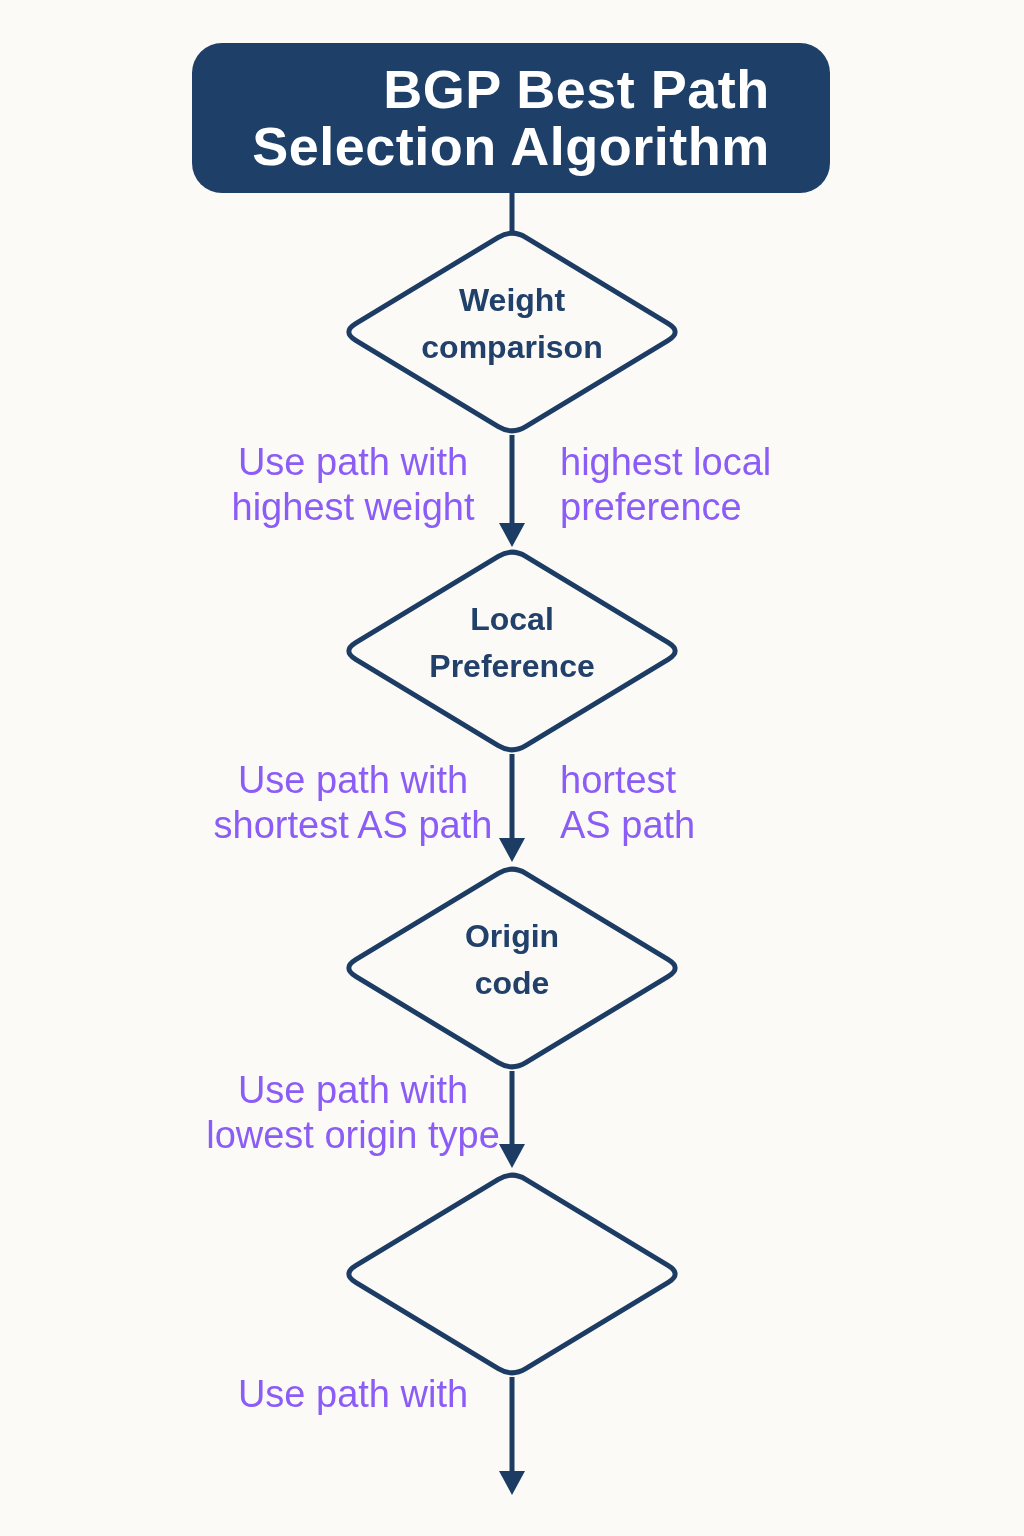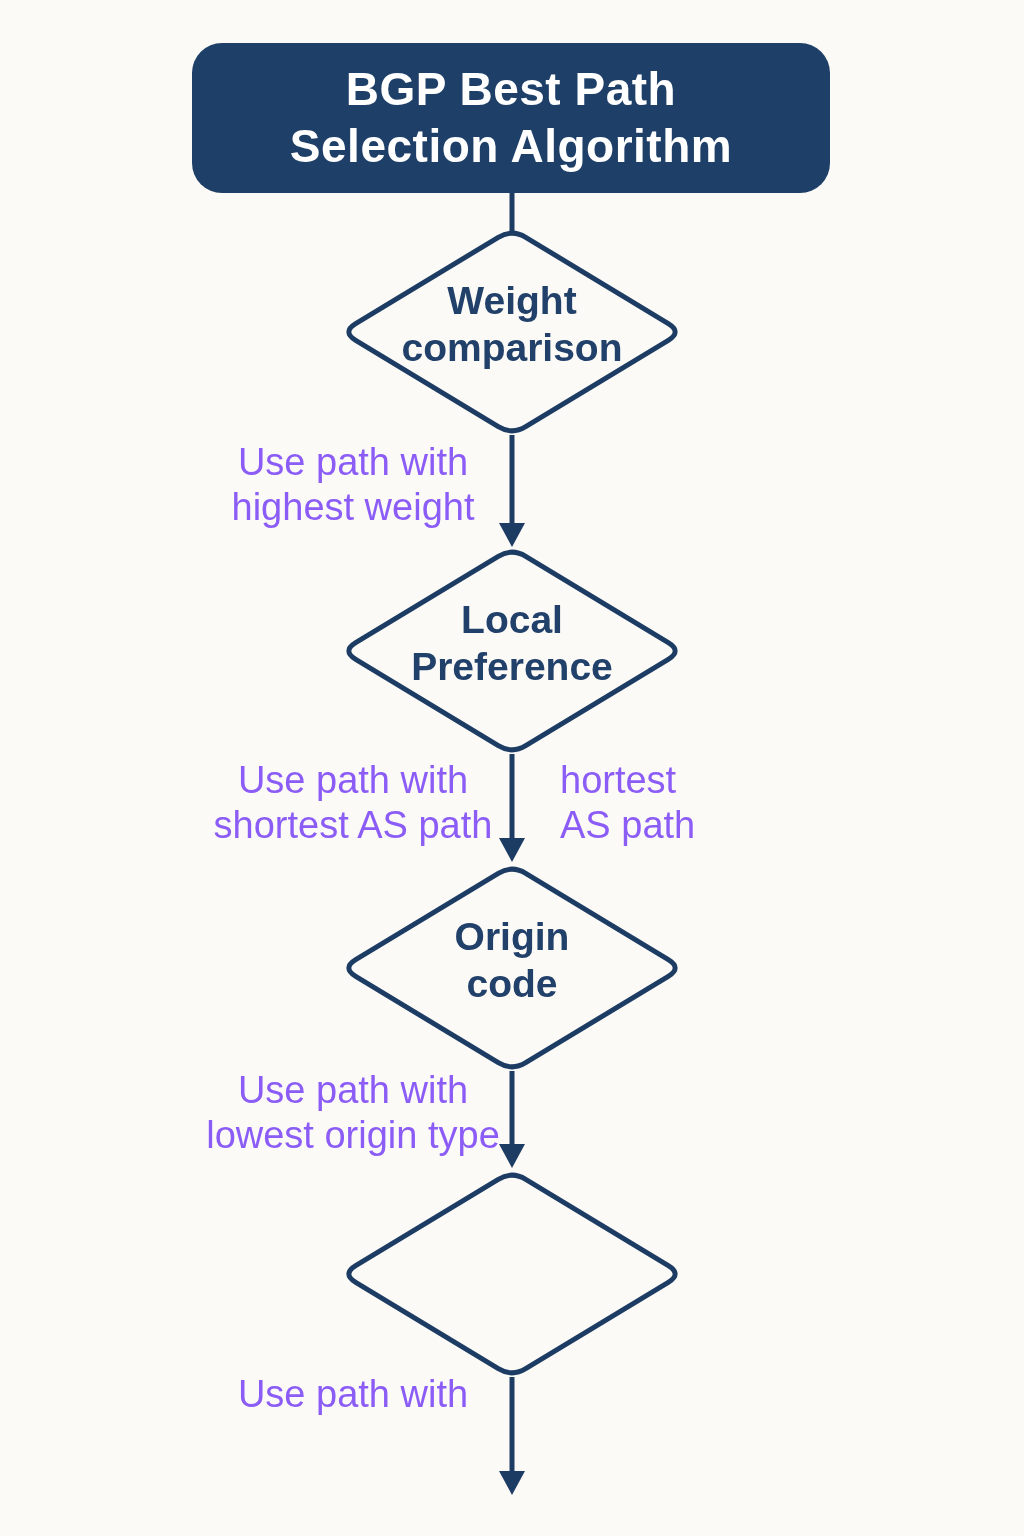--- a/index.html
+++ b/index.html
@@ -31,34 +31,34 @@
     height: 150px;
     background: #1e3f67;
     border-radius: 30px;
     display: flex;
     align-items: center;
     justify-content: center;
     z-index: 2;
   }
   .title-text {
     color: #ffffff;
-    font-size: 46px;
+    font-size: 54px;
     line-height: 57px;
     font-weight: 700;
-    text-align: center;
+    text-align: right;
     white-space: pre-line;
     letter-spacing: 0.5px;
   }
   .node-label {
     position: absolute;
     width: 400px;
     transform: translate(-50%, -50%);
     text-align: center;
     color: #21406a;
-    font-size: 39px;
+    font-size: 32px;
     line-height: 47px;
     font-weight: 600;
     white-space: pre-line;
     z-index: 2;
   }
   .edge-label {
     position: absolute;
     color: #8b5cf6;
     font-size: 38px;
     line-height: 45px;
@@ -122,20 +122,22 @@
 
   <div class="node-label" style="left:512px; top:324px;">Weight
 comparison</div>
   <div class="node-label" style="left:512px; top:960px;">Origin
 code</div>
   <div class="node-label" style="left:512px; top:643px;">Local
 Preference</div>
 
   <div class="edge-label left row1">Use path with
 highest weight</div>
+  <div class="edge-label right row1">highest local
+preference</div>
 
   <div class="edge-label left row2">Use path with
 shortest AS path</div>
   <div class="edge-label right row2">hortest
 AS path</div>
 
   <div class="edge-label left row3">Use path with
 lowest origin type</div>
 
   <div class="edge-label left row4">Use path with</div>

